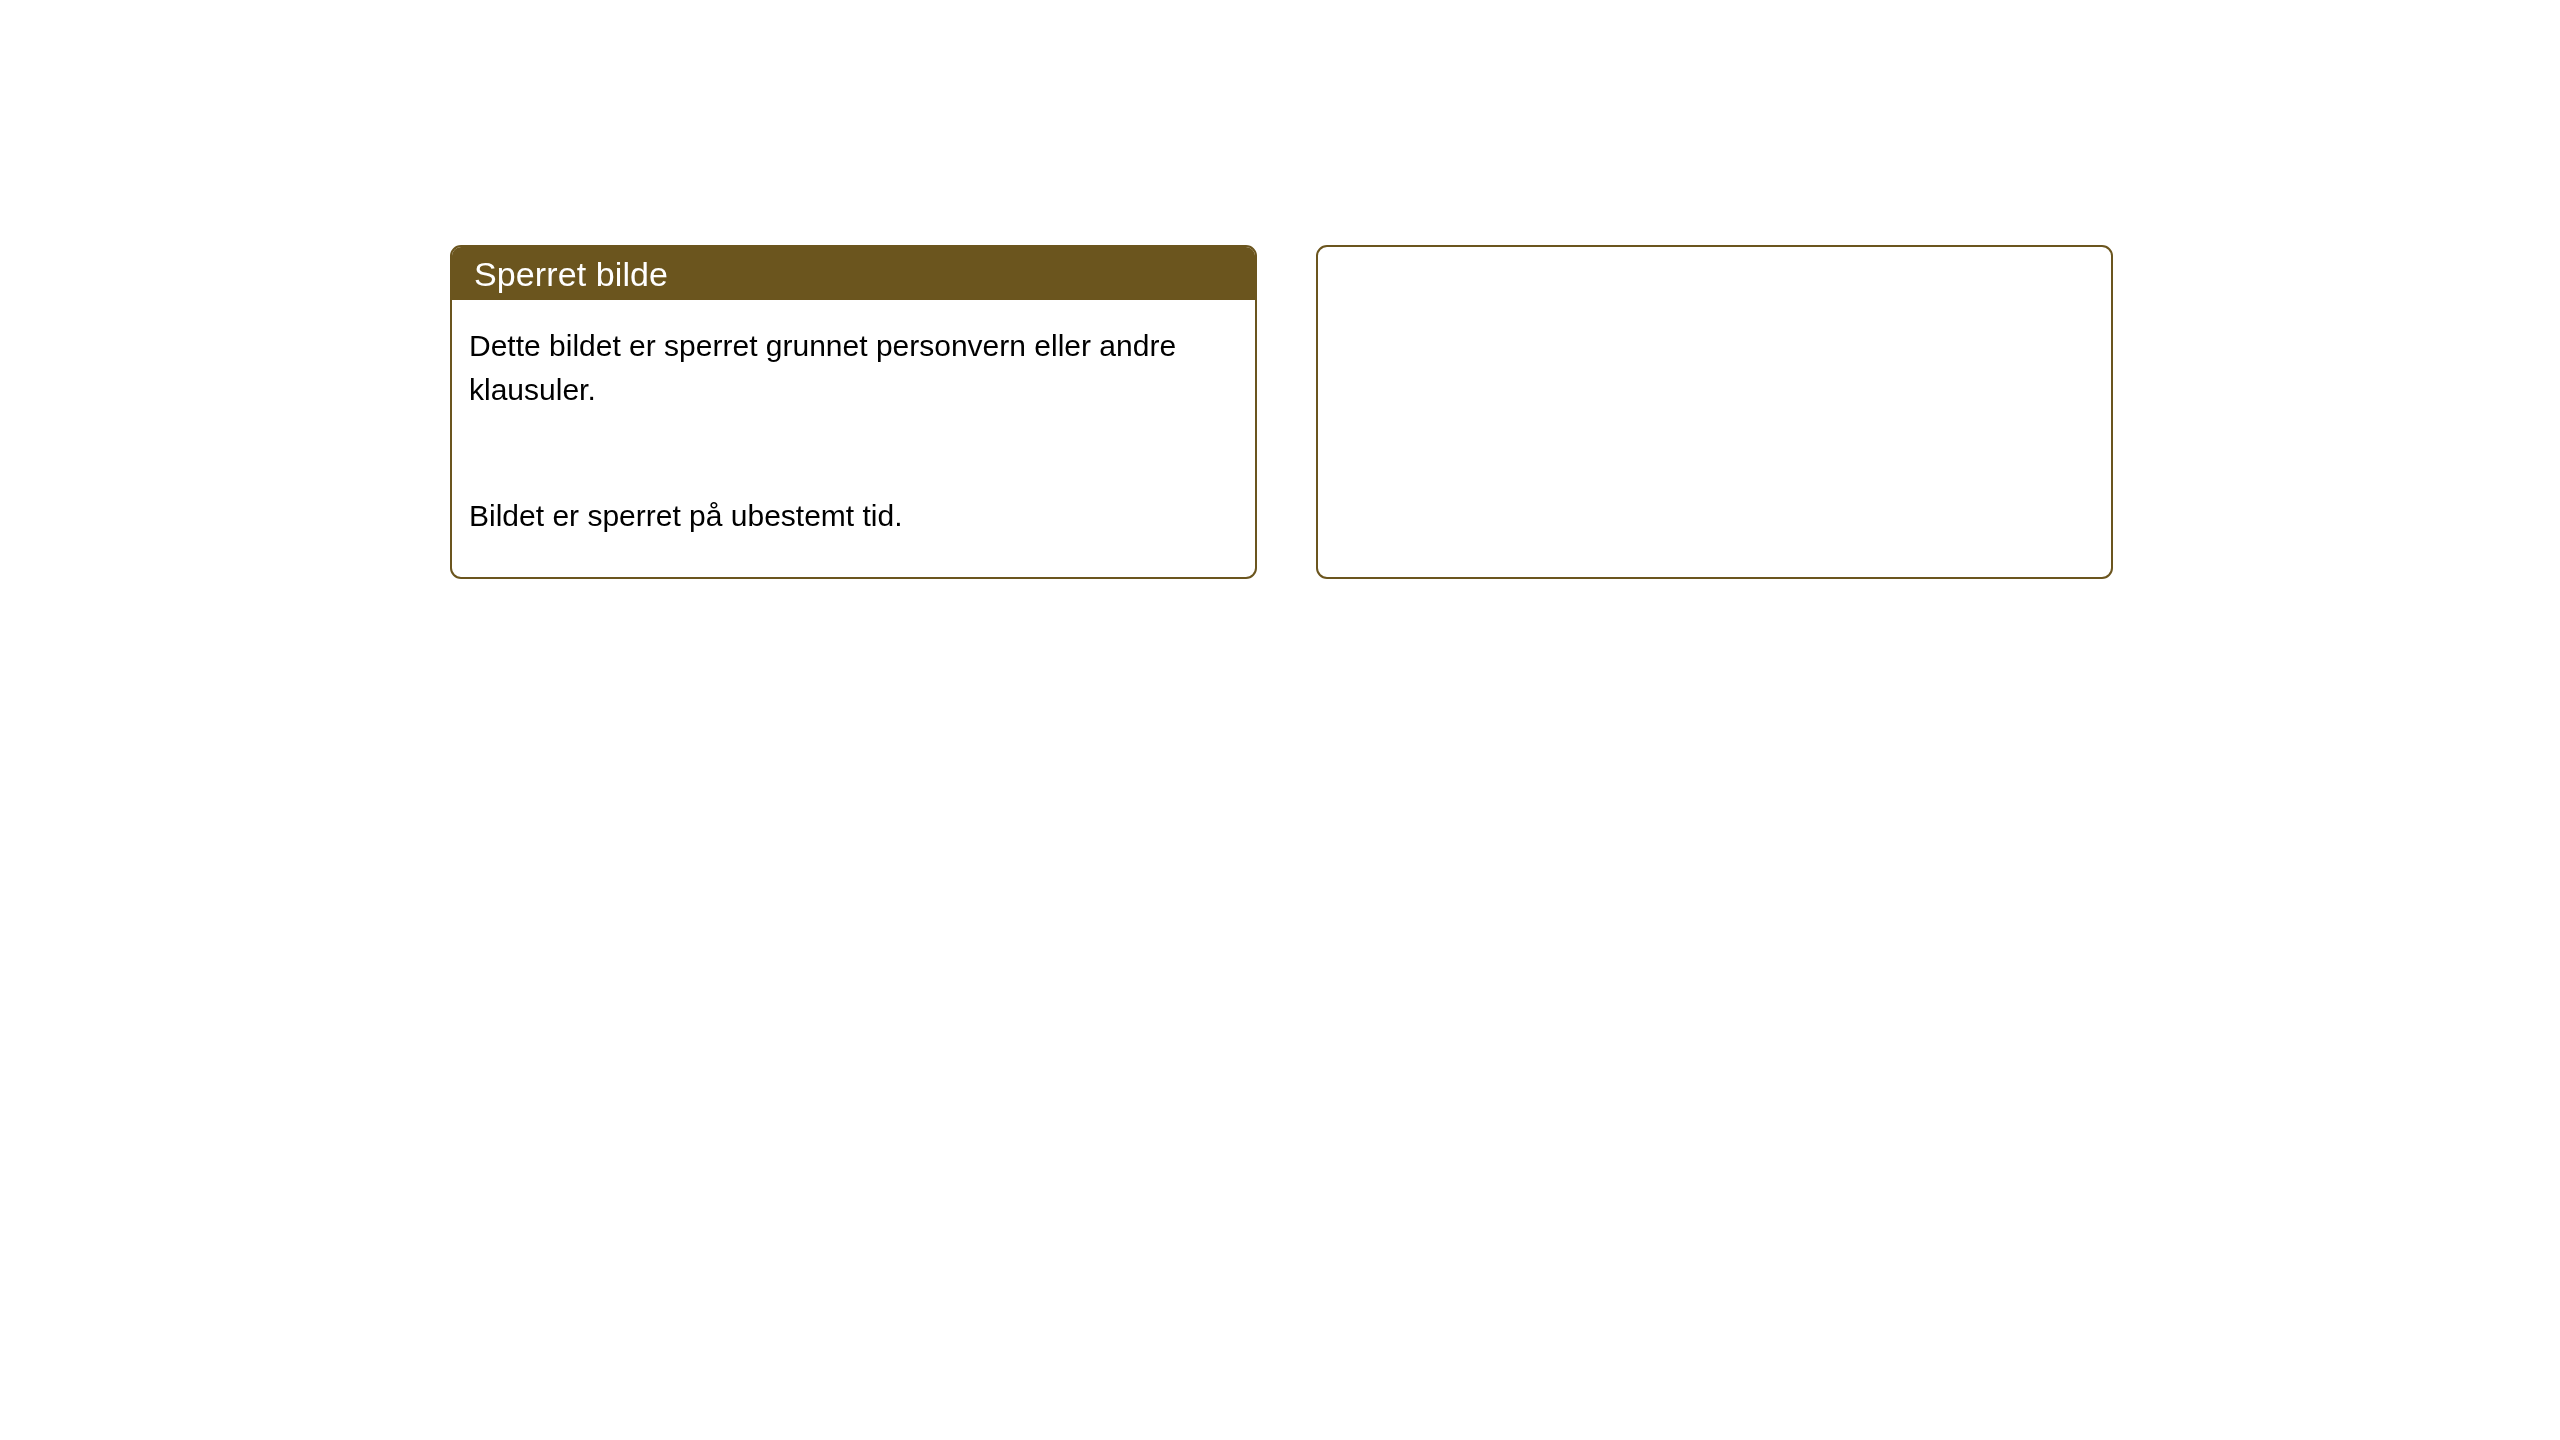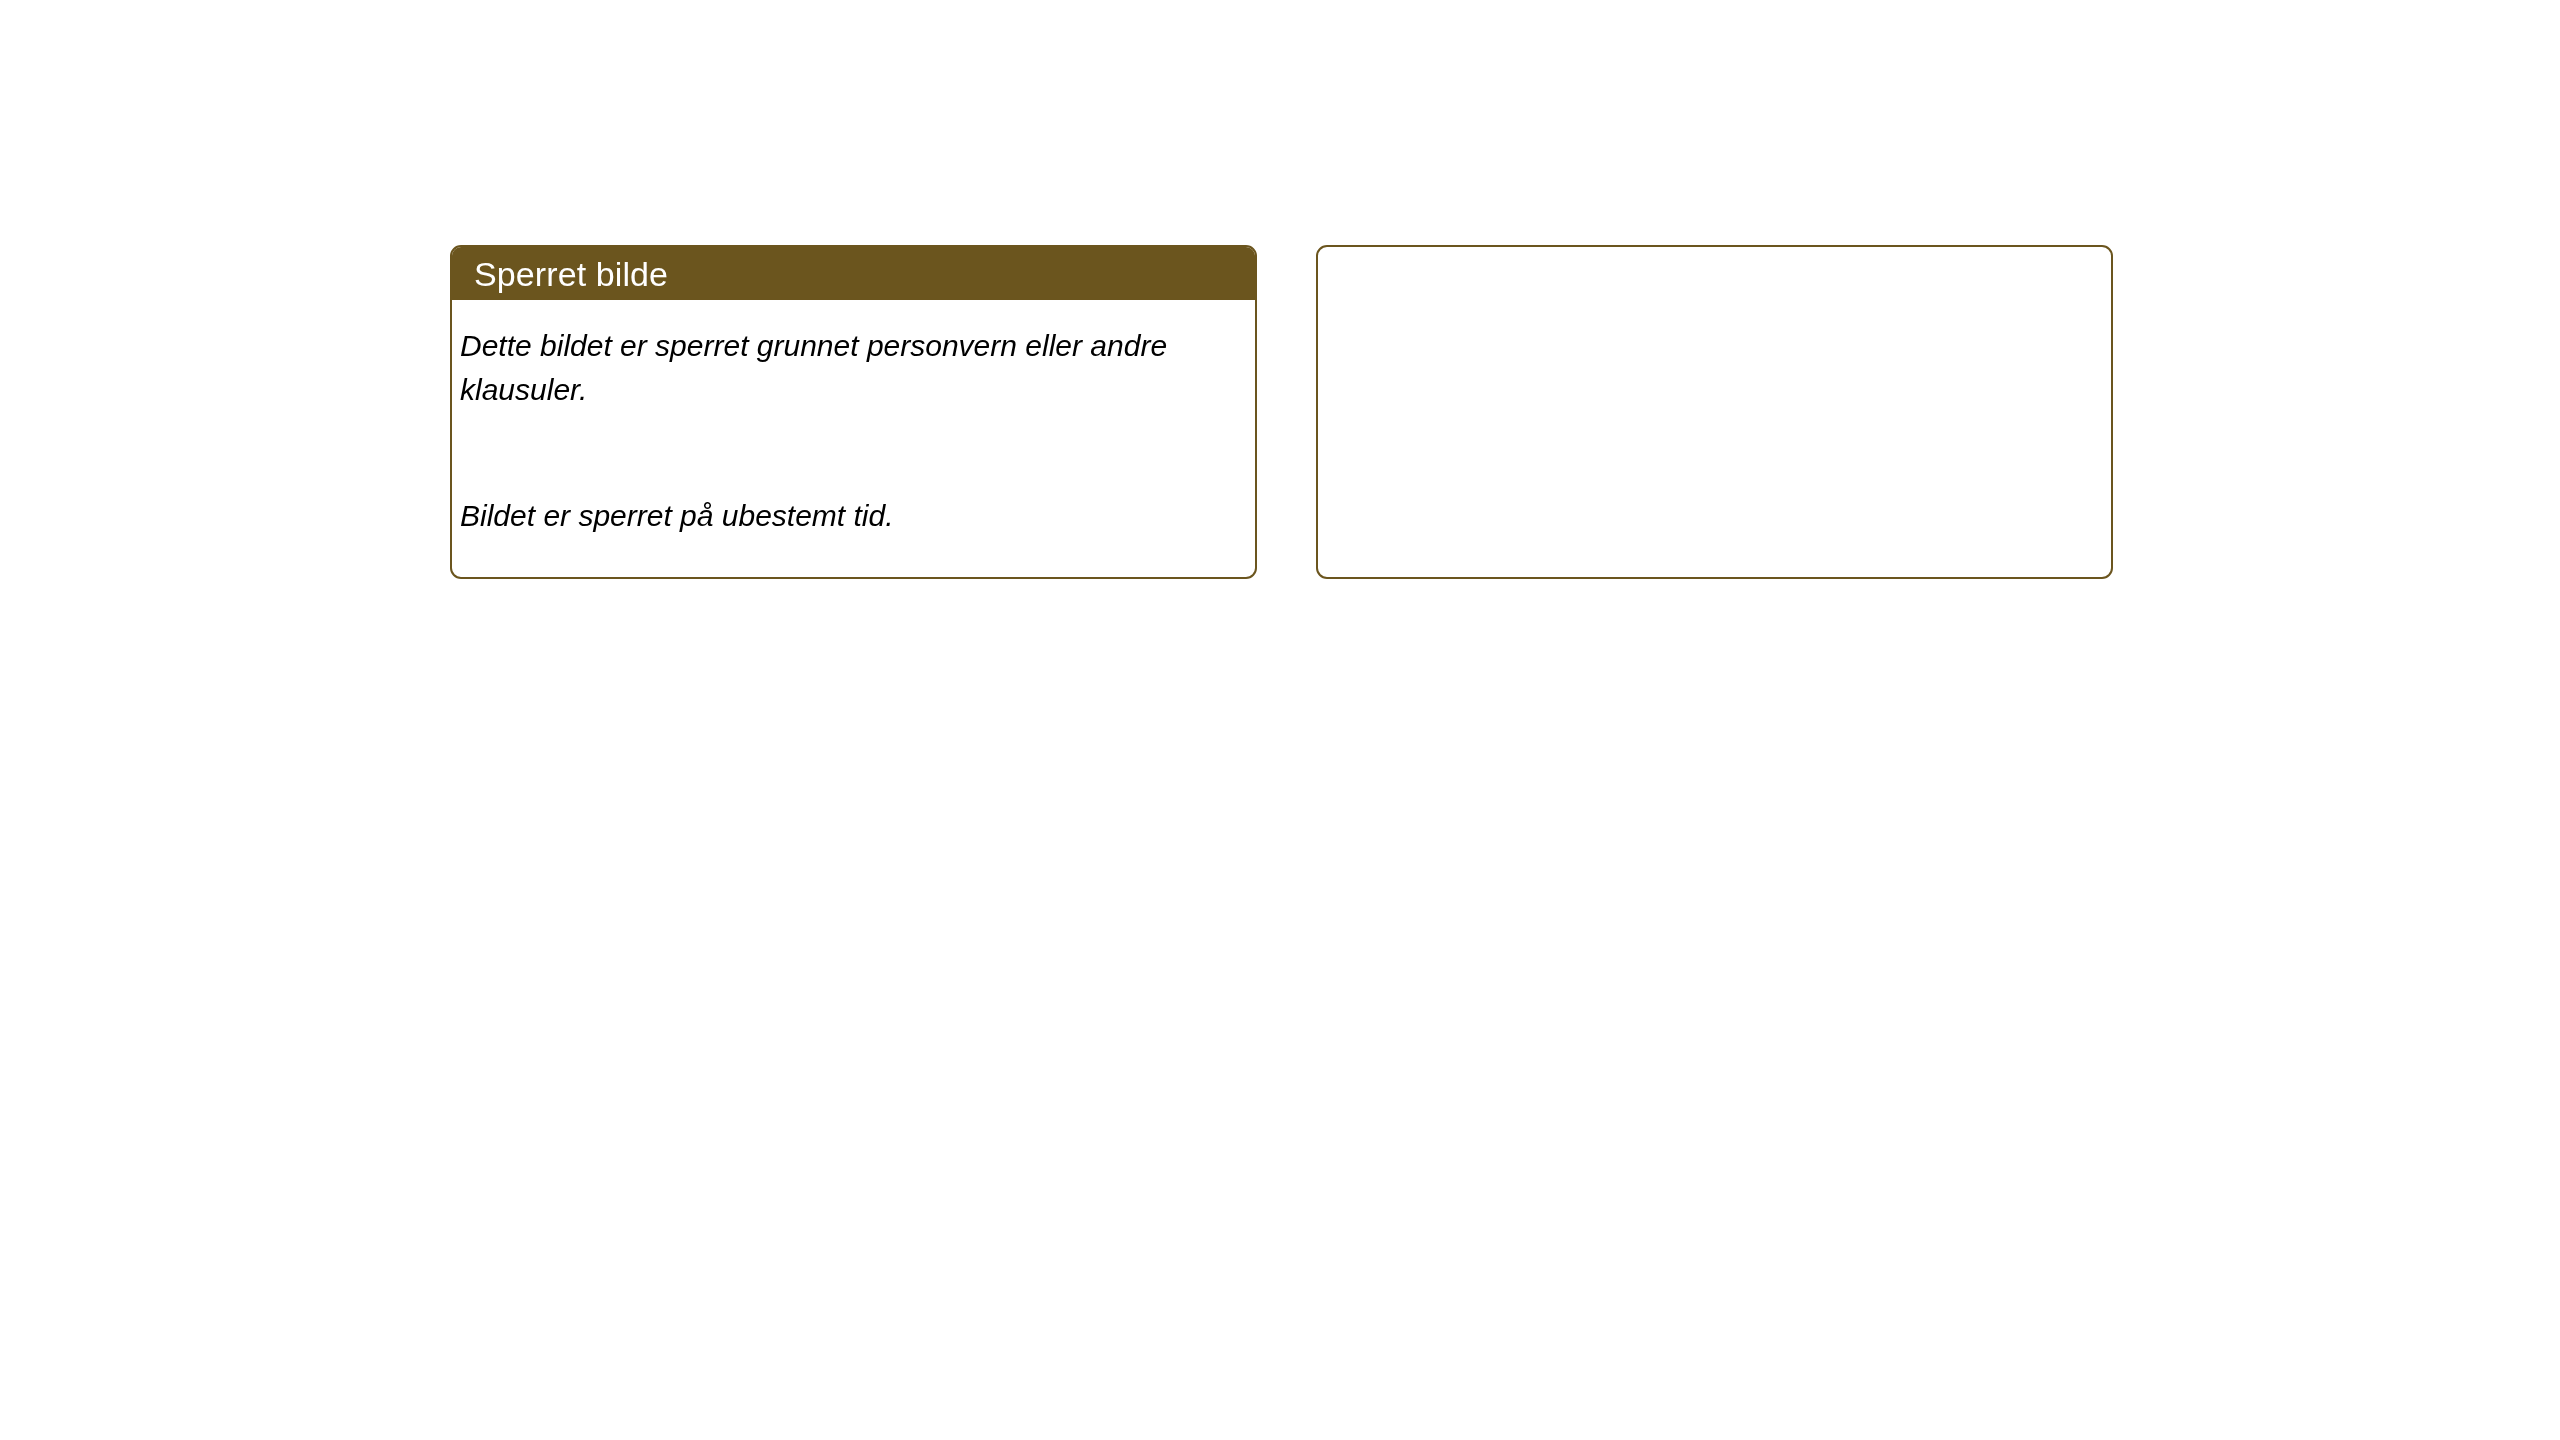--- a/index.html
+++ b/index.html
@@ -60,22 +60,21 @@
     color: #ffffff;
     font-size: 34px;
     font-weight: 400;
     line-height: 1;
     letter-spacing: 0.1px;
     white-space: nowrap;
   }
 
   .panel-body {
     box-sizing: border-box;
-    padding: 24px 20px 0 8px;
-    font-style: italic;
+    padding: 24px 20px 0 17px;
   }
 
   .panel-paragraph {
     color: #000000;
     font-size: 30px;
     font-weight: 400;
     line-height: 44px;
     margin: 0;
     max-width: 760px;
   }

